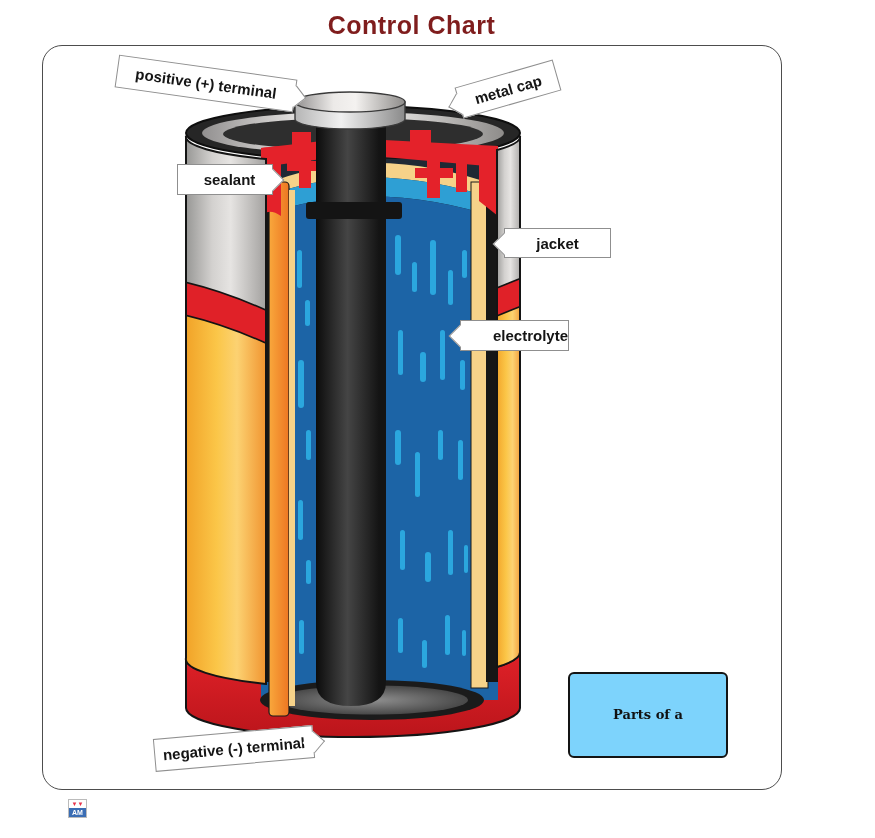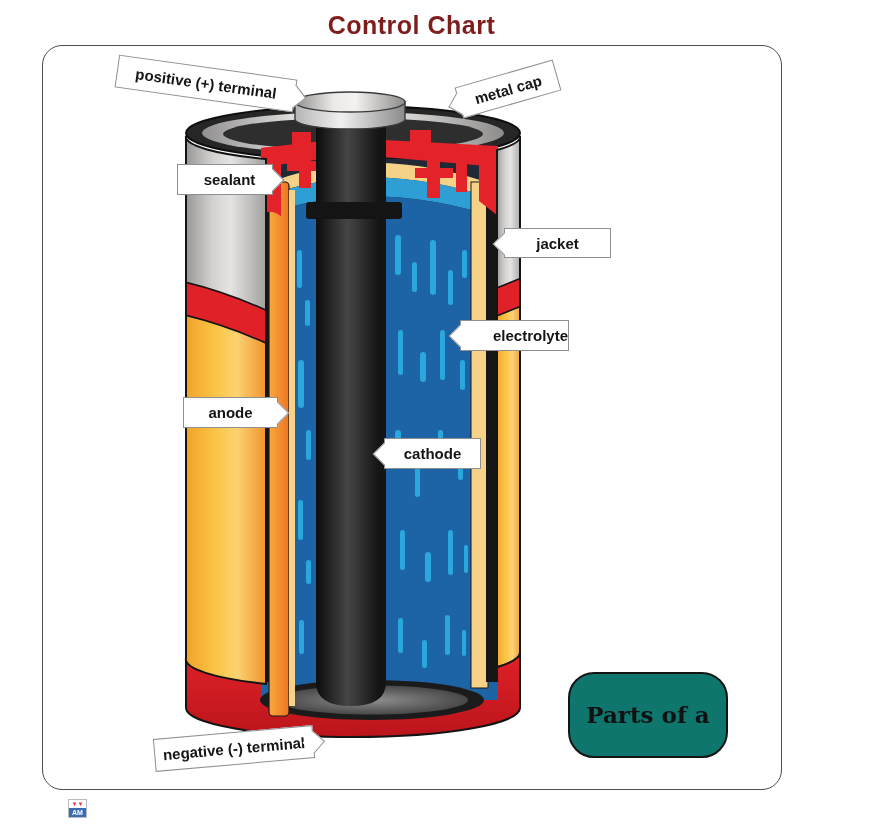--- a/index.html
+++ b/index.html
@@ -10,24 +10,24 @@
   .frame{position:absolute;left:42px;top:45px;width:738px;height:743px;
          border:1.4px solid #4d4d4d;border-radius:20px;background:#fff;}
   svg.battery{position:absolute;left:0;top:0;}
   .callout{position:absolute;background:#fff;border:1.4px solid #8f8f8f;
            display:flex;align-items:center;justify-content:center;
            font-size:15px;font-weight:bold;color:#151515;z-index:6;white-space:nowrap;}
   .arr{position:absolute;width:15px;height:15px;background:#fff;top:50%;margin-top:-7.5px;
        transform:rotate(45deg);z-index:-0;}
   .arr-right{right:-8.8px;border-top:1.4px solid #8f8f8f;border-right:1.4px solid #8f8f8f;}
   .arr-left{left:-8.8px;border-left:1.4px solid #8f8f8f;border-bottom:1.4px solid #8f8f8f;}
-  .legend{position:absolute;left:568px;top:672px;width:156px;height:82px;background:#0f766e;
-          border:2.6px solid #141414;border-radius:26px;display:flex;flex-direction:column;
+  .legend{position:absolute;left:568px;top:672px;width:156px;height:82px;background:#7dd3fc;
+          border:2.6px solid #141414;border-radius:6px;display:flex;flex-direction:column;
           align-items:center;justify-content:center;z-index:6;
-          font-family:"DejaVu Serif",serif;font-weight:bold;font-size:23px;color:#111;
+          font-family:"DejaVu Serif",serif;font-weight:bold;font-size:13px;color:#111;
           line-height:1.75;}
   .wm{position:absolute;left:68px;top:799px;width:17px;height:17px;z-index:6;
       display:flex;flex-direction:column;border:.5px solid #bbb;}
   .wm .tri{height:8px;background:#fff;display:flex;align-items:center;justify-content:center;
            font-size:6px;color:#e8334a;letter-spacing:0;line-height:8px;}
   .wm .am{flex:1;background:#3a6db4;color:#fff;font-size:7px;font-weight:bold;
           display:flex;align-items:center;justify-content:center;line-height:9px;}
 </style>
 </head>
 <body>
@@ -211,28 +211,20 @@
     <span class="arr arr-right"></span>
   </div>
   <div class="callout" style="left:504px;top:222px;width:105px;height:28px;margin-top:6px;">
     <span>jacket</span>
     <span class="arr arr-left"></span>
   </div>
   <div class="callout" style="left:460px;top:320px;width:107px;height:29px;justify-content:flex-end;">
     <span>electrolyte</span>
     <span class="arr arr-left"></span>
   </div>
-  <div class="callout" style="left:183px;top:397px;width:93px;height:29px;">
-    <span>anode</span>
-    <span class="arr arr-right"></span>
-  </div>
-  <div class="callout" style="left:384px;top:438px;width:95px;height:29px;">
-    <span>cathode</span>
-    <span class="arr arr-left"></span>
-  </div>
   <div class="callout" style="left:154px;top:732px;width:158px;height:31px;transform:rotate(-5deg);">
     <span>negative (-) terminal</span>
     <span class="arr arr-right"></span>
   </div>
 
   <div class="legend">
     <span>Parts of a</span>
   </div>
 
   <div class="wm">

